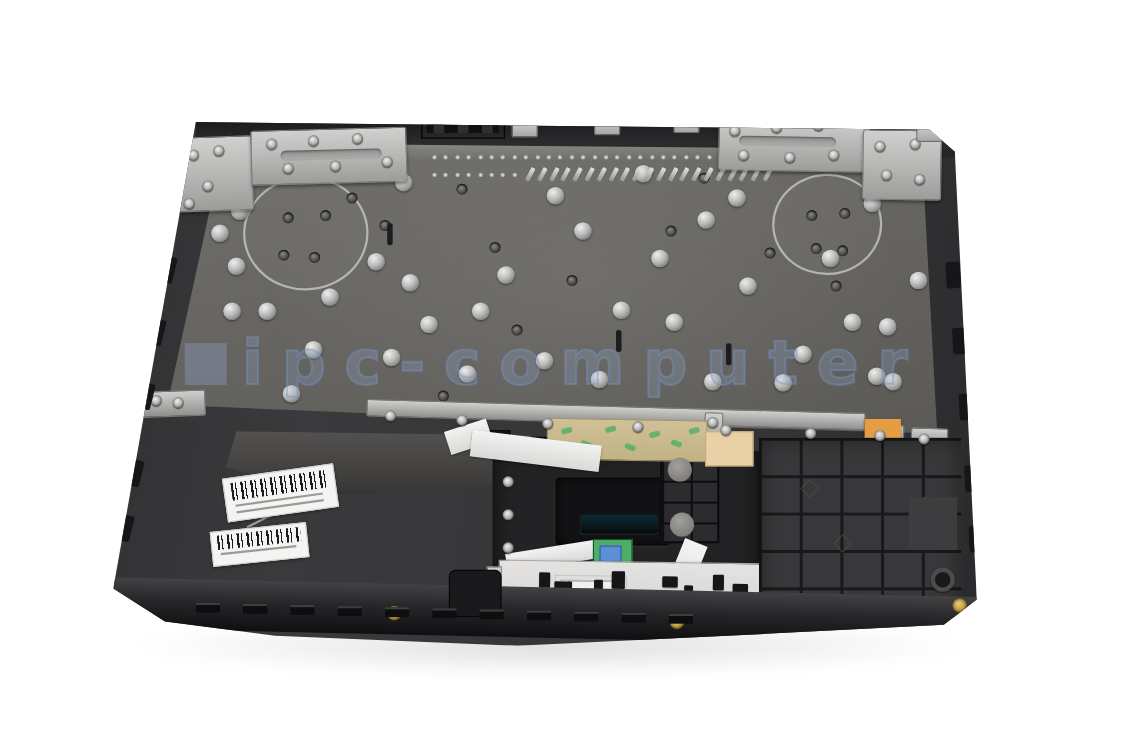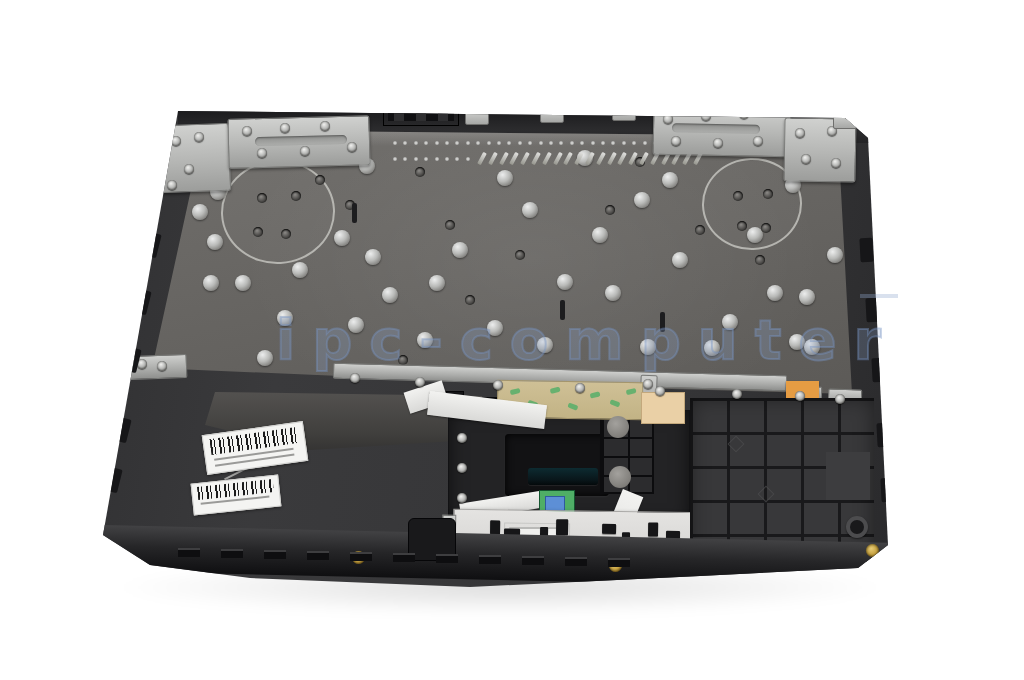--- a/index.html
+++ b/index.html
@@ -144,21 +144,21 @@
 
   
   .front-lip{left:100px;top:534px;width:800px;height:46px;transform:rotate(1.3deg);
     background:linear-gradient(180deg,#424244,#262628 45%,#0f0f11);}
   .clip{width:22px;height:9px;background:#0e0e10;border-top:2px solid #3e3e40;}
   .speaker-box{left:408px;top:518px;width:48px;height:43px;background:#19191b;border:1px solid #060608;border-radius:6px;}
   .nub{width:13px;height:24px;background:#161618;border-radius:2px;}
   .nub.l{transform:rotate(14deg);} .nub.r{transform:rotate(-3deg);}
 
   
-  .watermark{left:168px;top:294px;width:730px;height:74px;display:flex;align-items:flex-end;gap:14px;z-index:20;pointer-events:none;flex-direction:column;}
+  .watermark{left:168px;top:294px;width:730px;height:74px;display:flex;align-items:center;gap:14px;z-index:20;pointer-events:none;}
   .wm-square{position:static !important;width:38px;height:38px;background:var(--c-watermark,#8fa8cc);opacity:.34;}
   .wm-text{position:static !important;font-size:56px;font-weight:700;letter-spacing:17px;line-height:1;
     color:rgba(143,168,204,.26);-webkit-text-stroke:2px rgba(118,148,195,.42);white-space:nowrap;}
 </style>
 </head>
 <body>
 
 <div class="stage">
   <div class="ground-shadow"></div>
 

